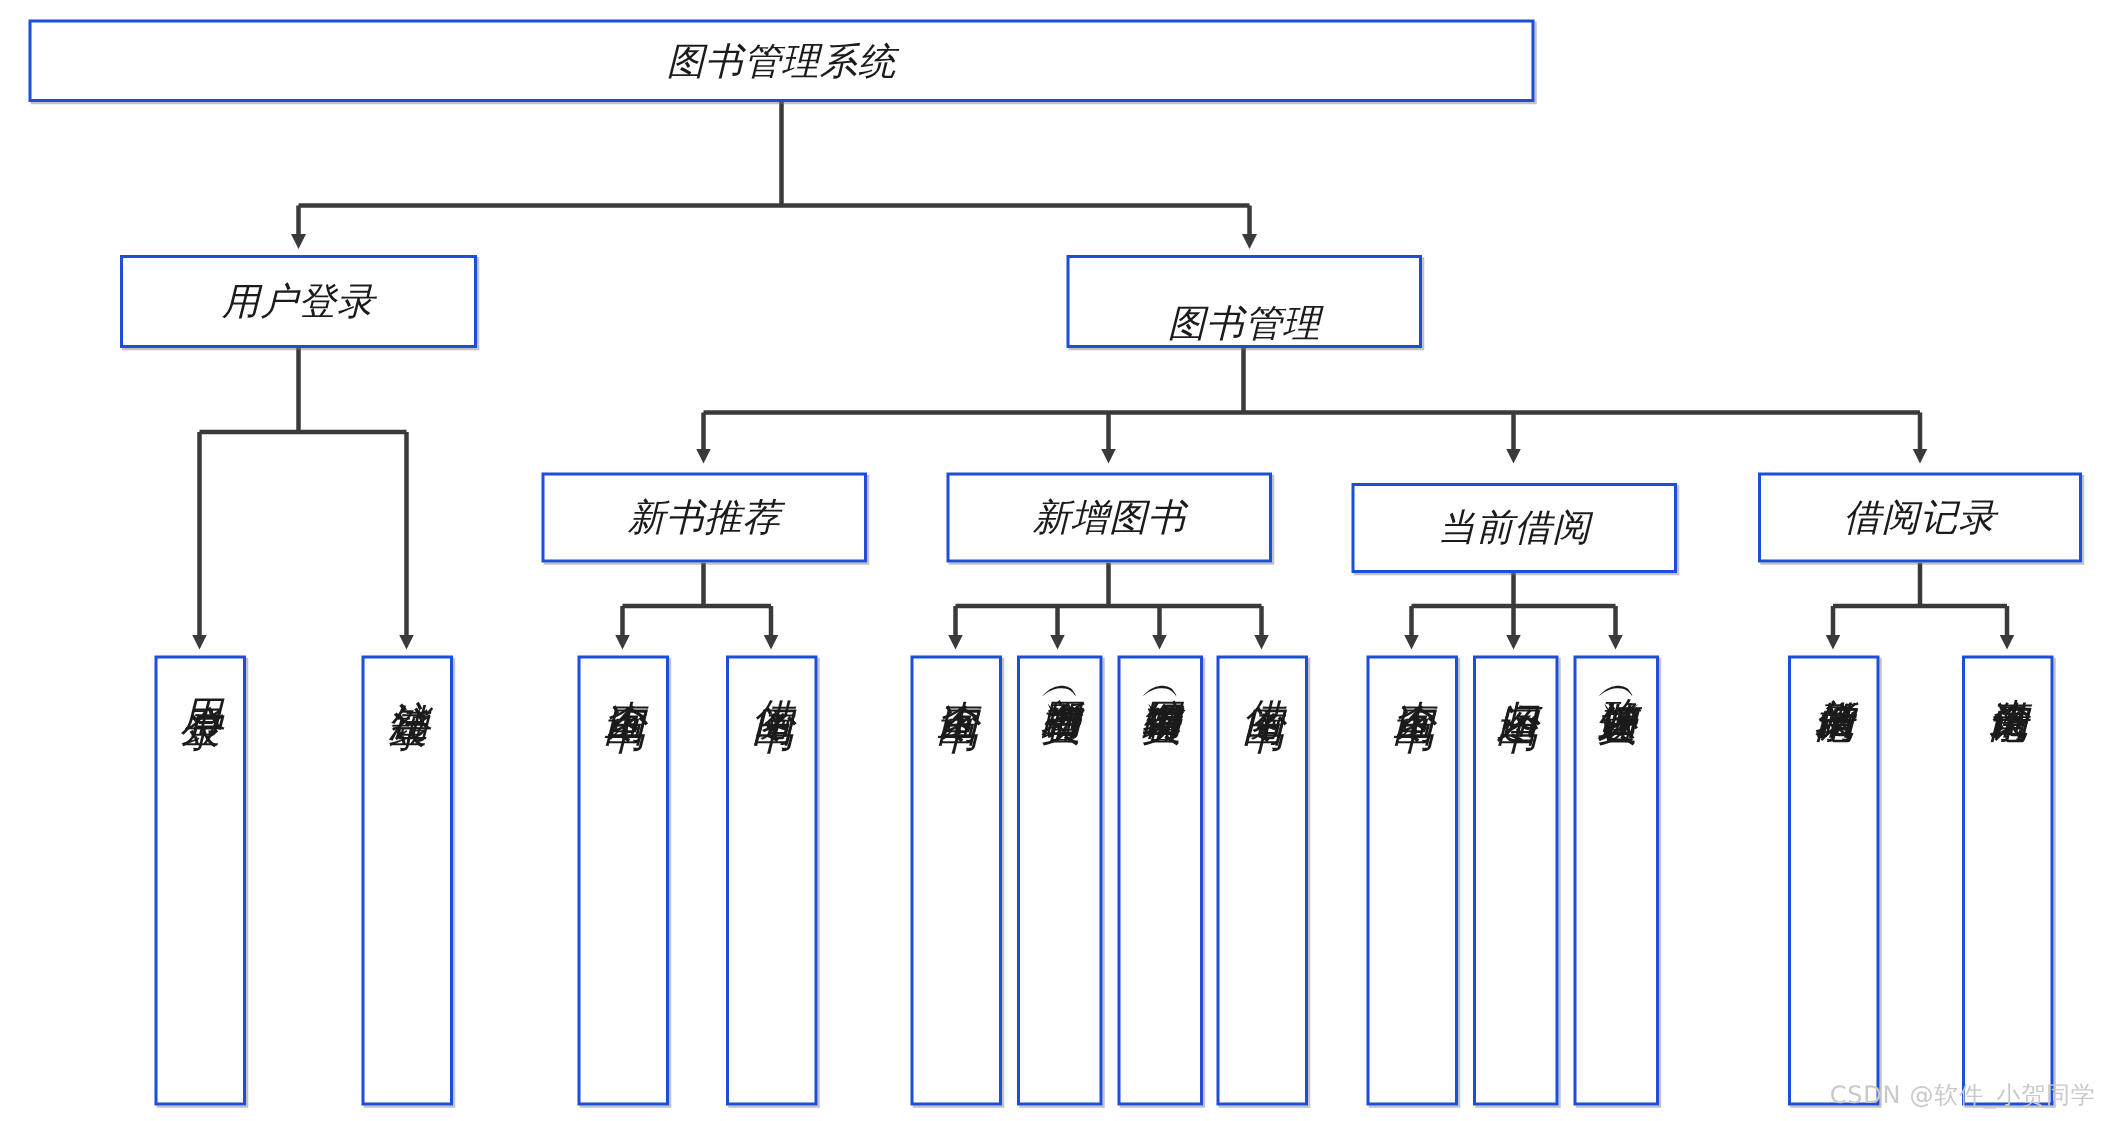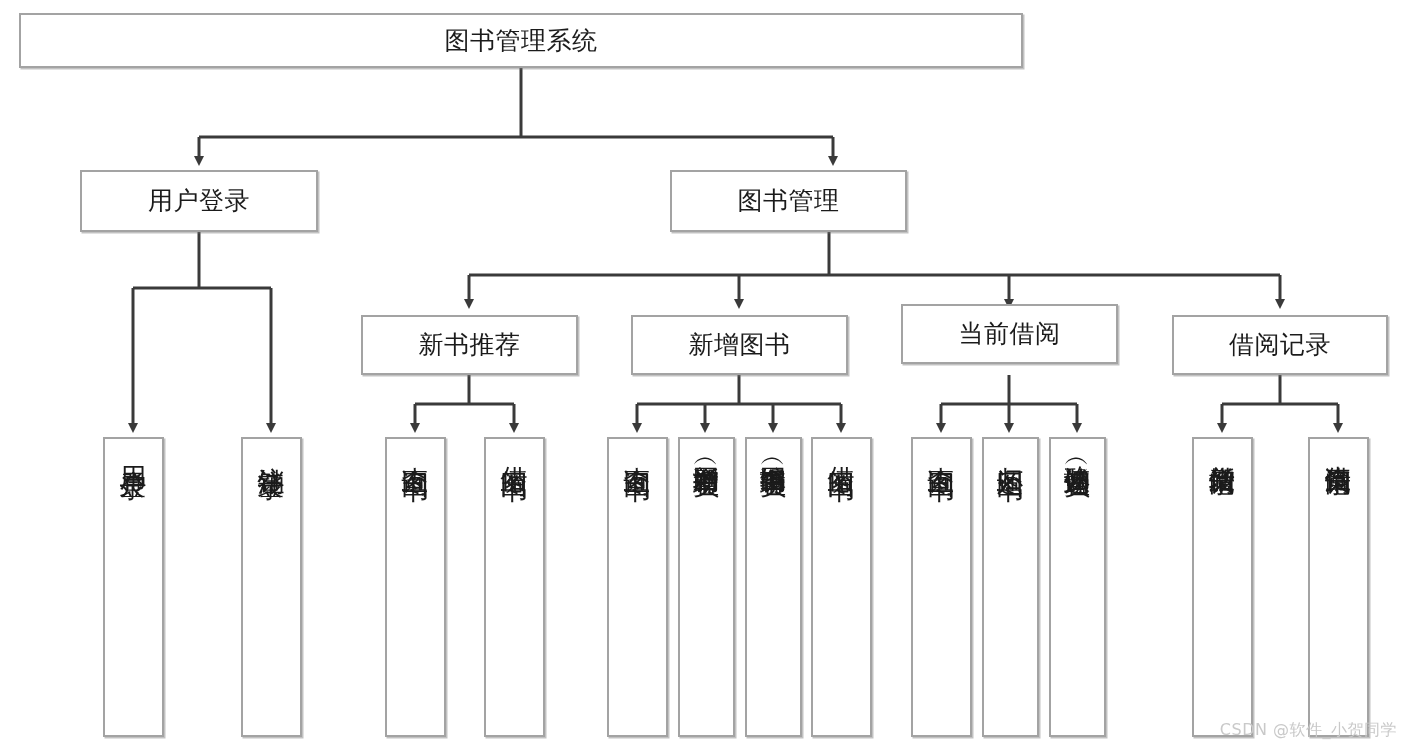--- a/index.html
+++ b/index.html
@@ -21,27 +21,28 @@
     position: absolute;
     left: 0;
     top: 0;
     width: 1405px;
     height: 747px;
     pointer-events: none;
   }
   .node {
     position: absolute;
     box-sizing: border-box;
-    border: 2px solid #a3a3a3;
+    border: 2px solid #1d4ed8;
     background: #ffffff;
     display: flex;
     align-items: center;
     justify-content: center;
     color: #1b1b1b;
     box-shadow: 1.5px 1.5px 0 rgba(120,120,120,0.45);
+    font-style: italic;
   }
   .node .label {
     line-height: 1.18;
     letter-spacing: 0.5px;
     white-space: nowrap;
   }
   
   .node.horiz .label {
     font-size: 25px;
   }
@@ -133,31 +134,31 @@
     </g>
   </svg>
 
   <div class="node root horiz" style="left:19px; top:13px; width:1004px; height:55px;">
     <span class="label">图书管理系统</span>
   </div>
 
   <div class="node horiz" style="left:80px; top:170px; width:238px; height:62px;">
     <span class="label">用户登录</span>
   </div>
-  <div class="node horiz" style="left:670px; top:170px; width:237px; height:62px;">
+  <div class="node horiz" style="left:711px; top:170px; width:237px; height:62px;align-items:flex-end;">
     <span class="label">图书管理</span>
   </div>
 
   <div class="node horiz" style="left:361px; top:315px; width:217px; height:60px;">
     <span class="label">新书推荐</span>
   </div>
   <div class="node horiz" style="left:631px; top:315px; width:217px; height:60px;">
     <span class="label">新增图书</span>
   </div>
-  <div class="node horiz" style="left:901px; top:304px; width:217px; height:60px;">
+  <div class="node horiz" style="left:901px; top:322px; width:217px; height:60px;">
     <span class="label">当前借阅</span>
   </div>
   <div class="node horiz" style="left:1172px; top:315px; width:216px; height:60px;">
     <span class="label">借阅记录</span>
   </div>
 
   <div class="node leaf" style="left:103px; top:437px; width:61px; height:300px;">
     <span class="label">用户登录</span>
   </div>
   <div class="node leaf" style="left:241px; top:437px; width:61px; height:300px;">

